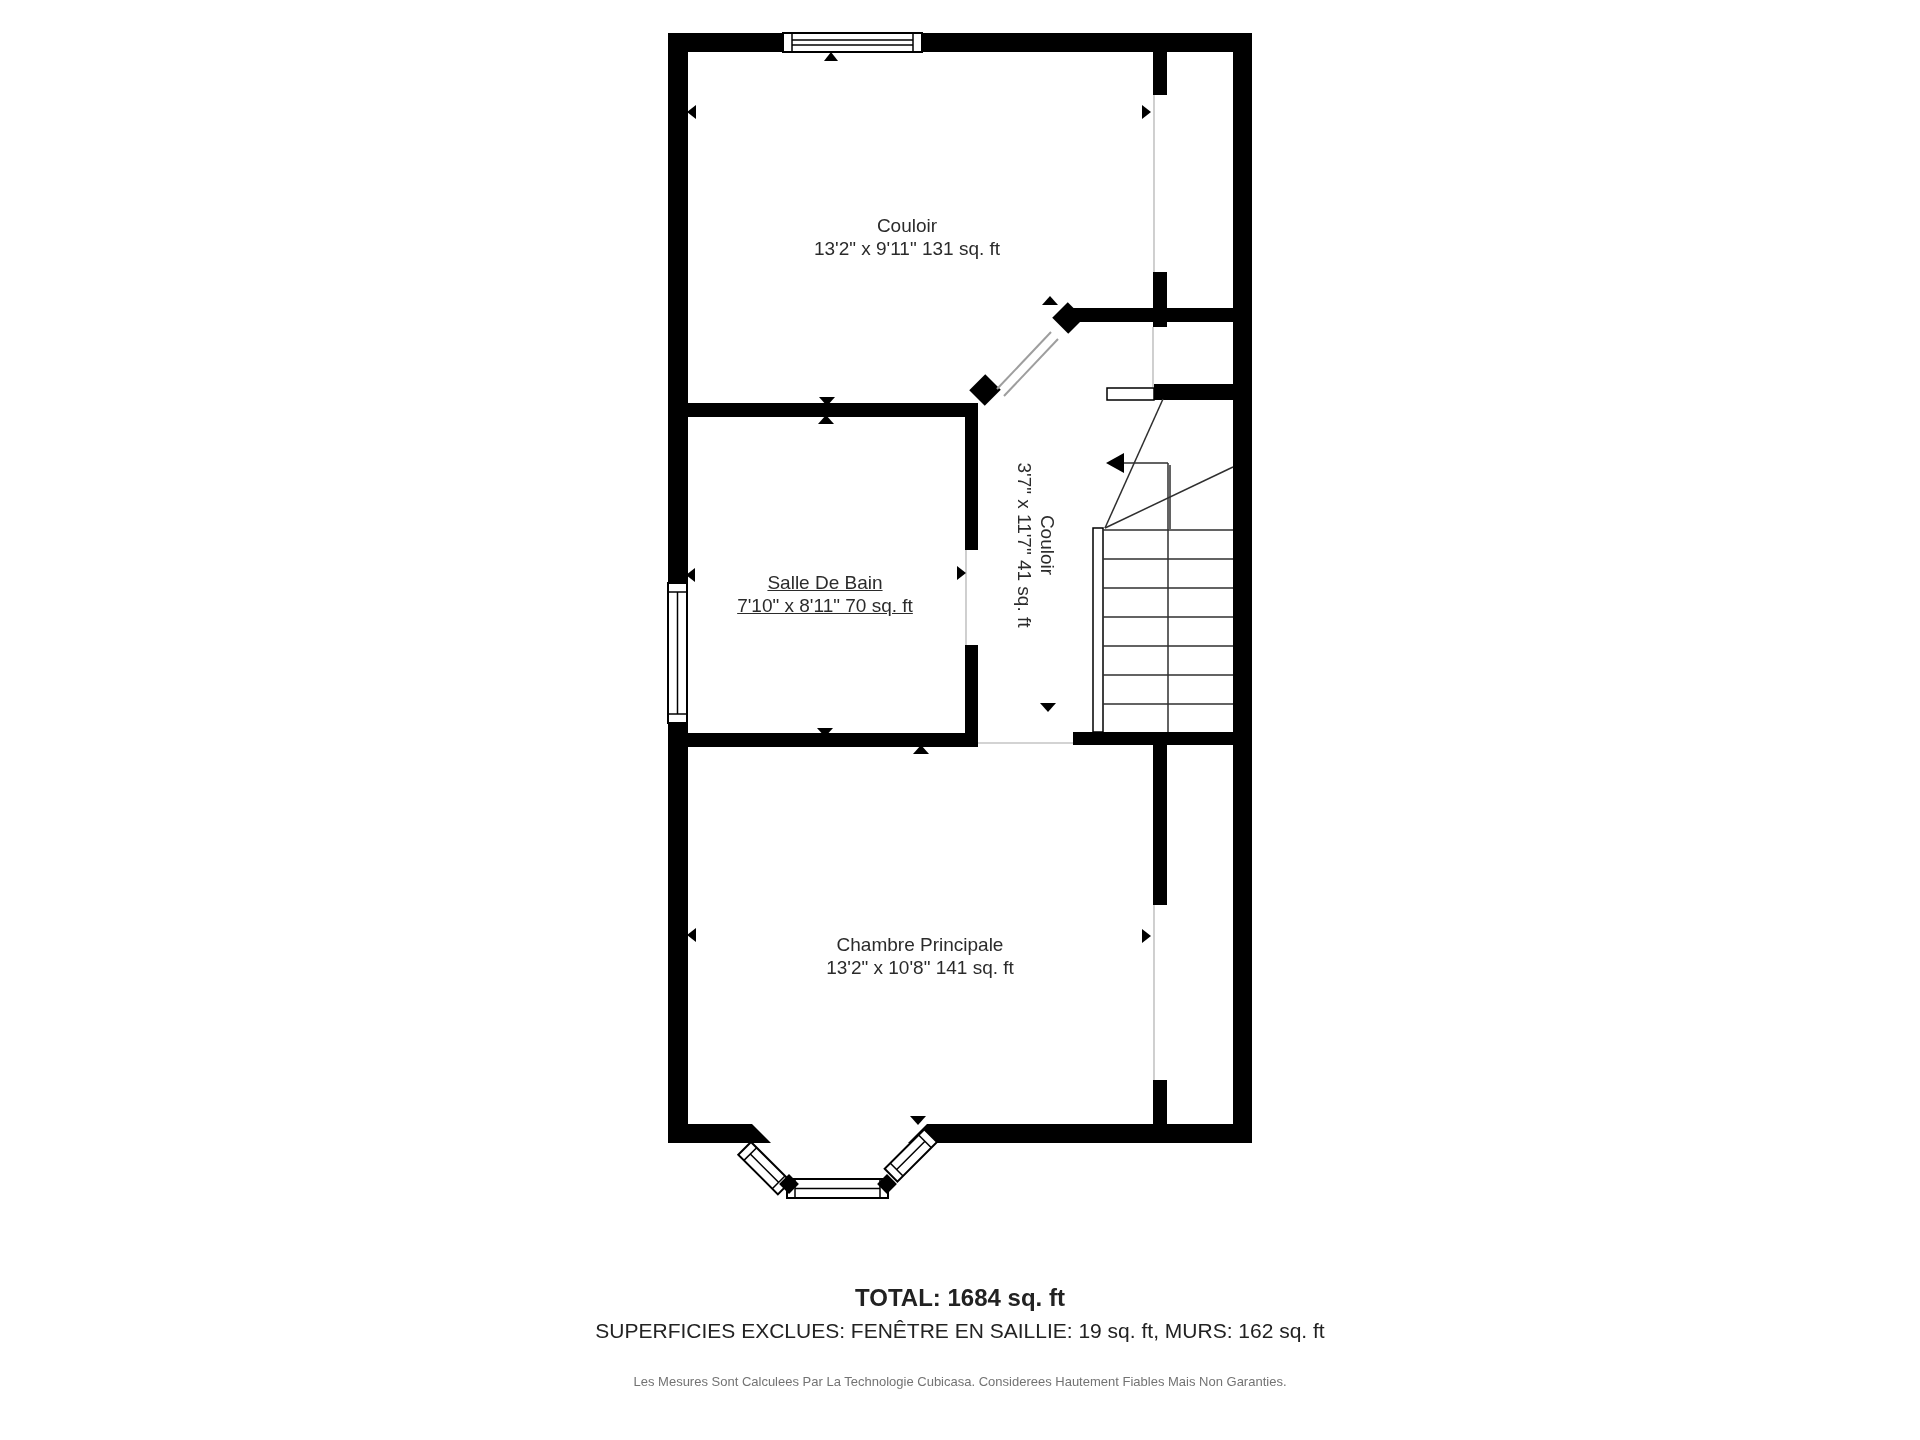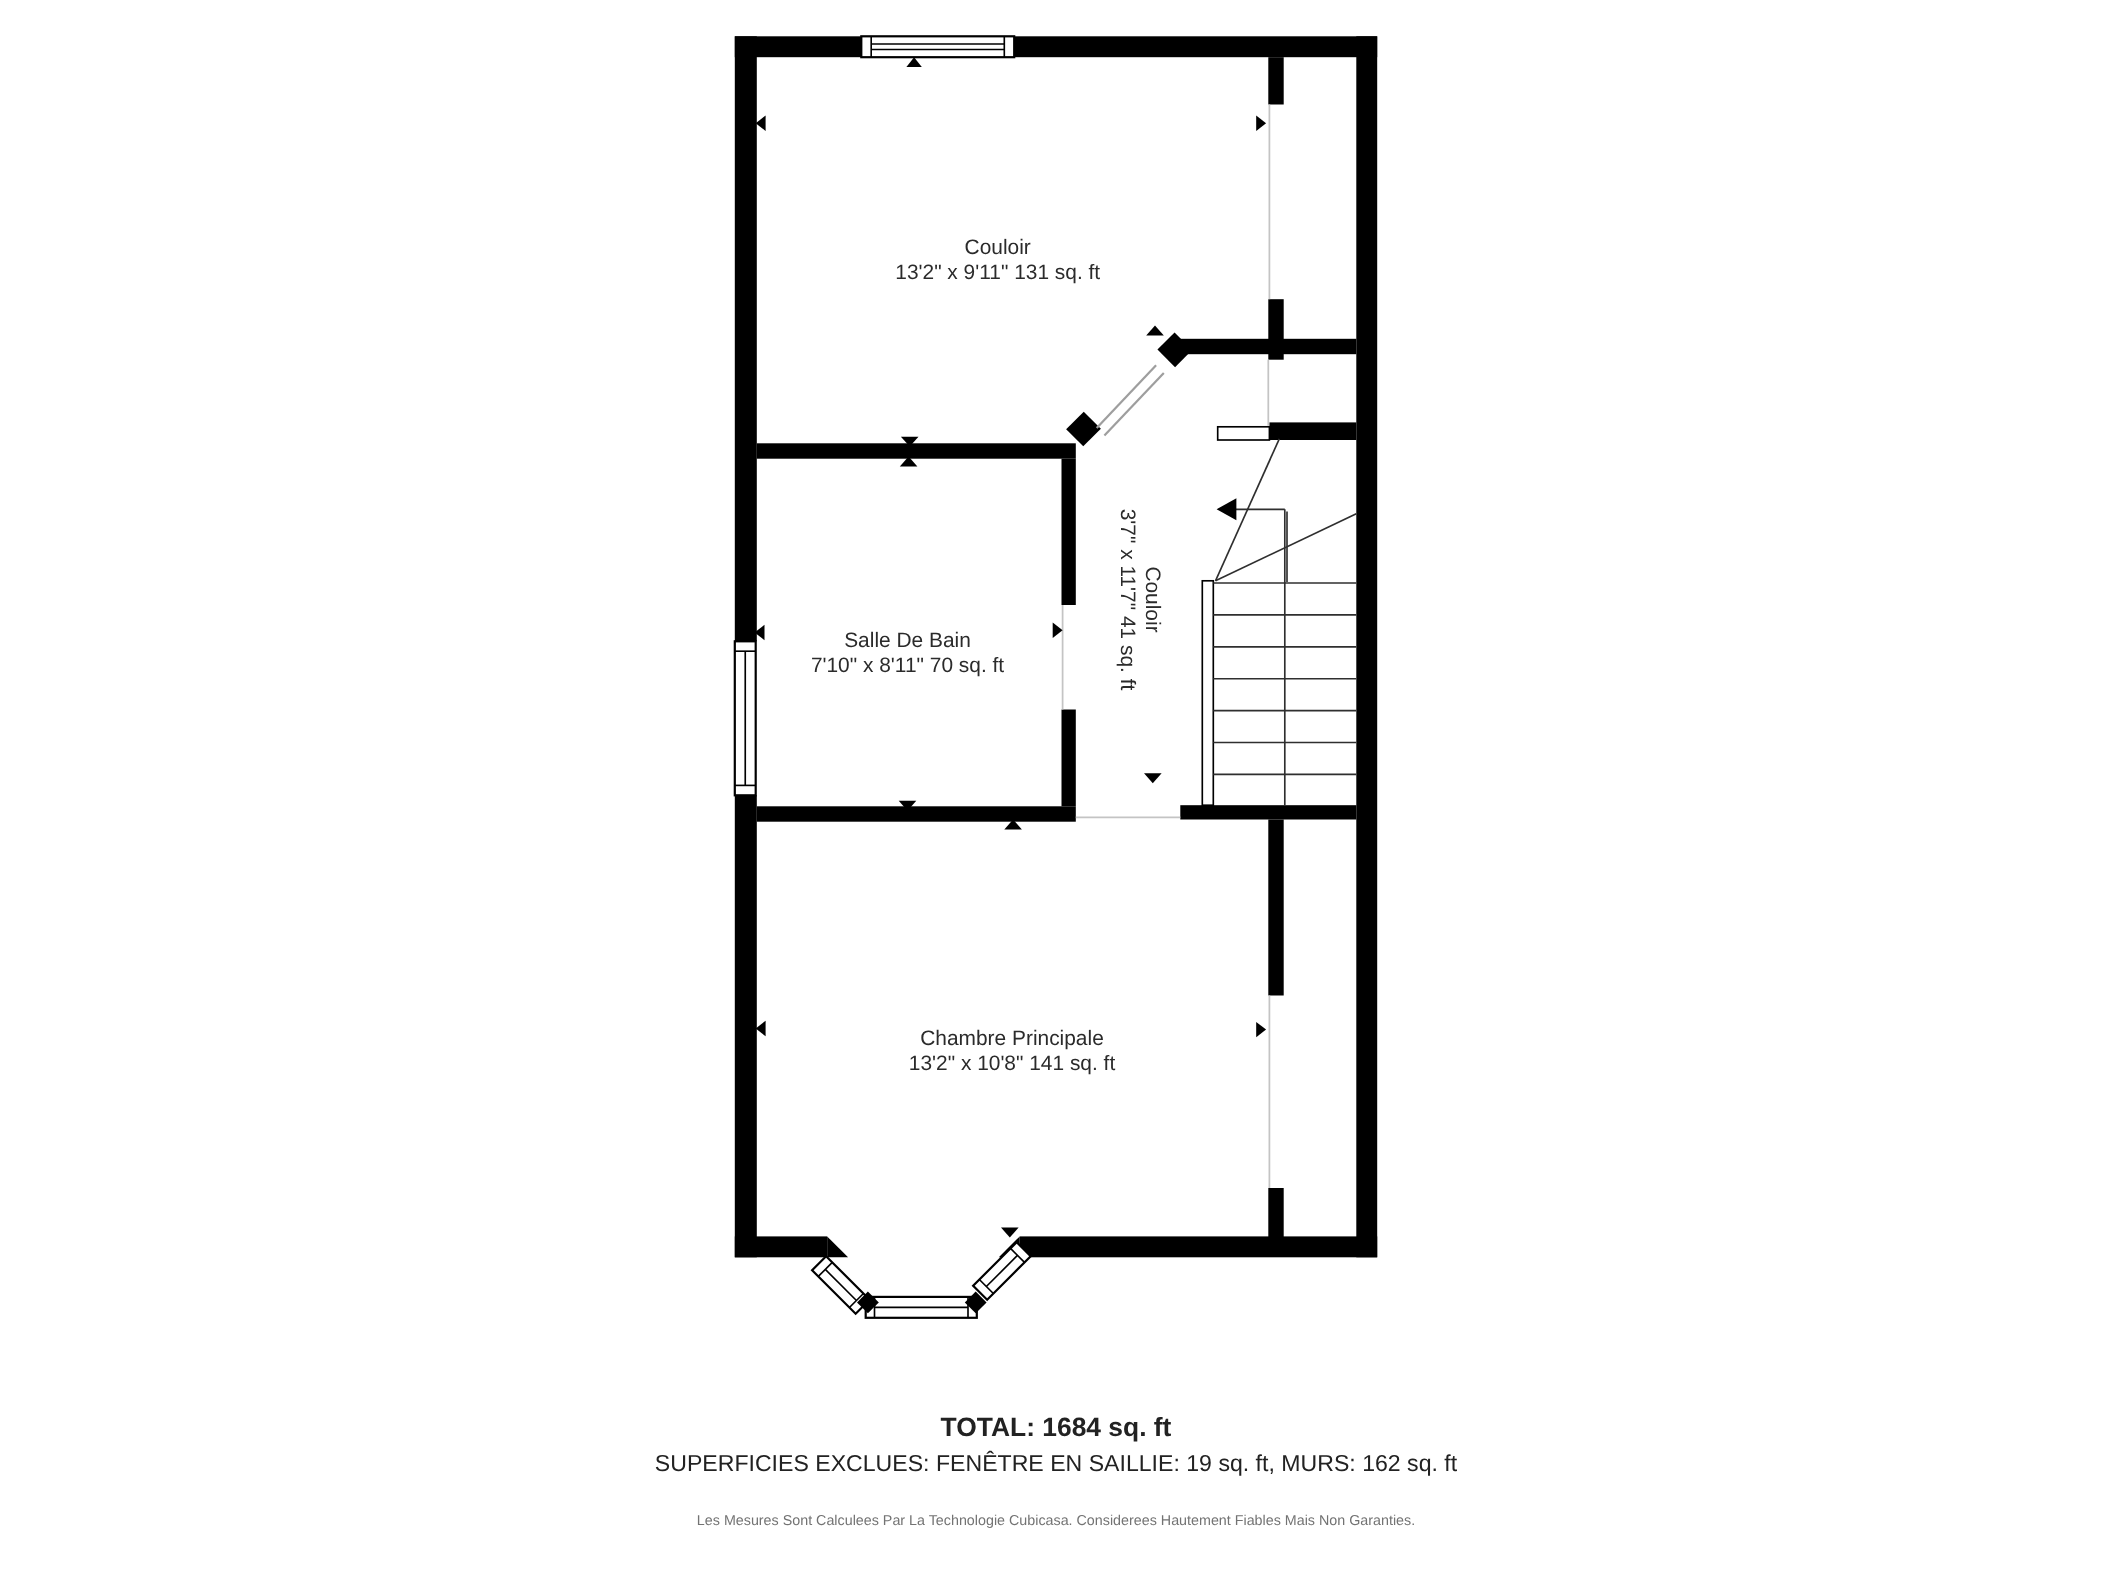--- a/index.html
+++ b/index.html
@@ -158,21 +158,21 @@
     <polygon class="marker" points="1151,936 1142,929 1142,943"></polygon>
     <polygon class="marker" points="918,1125 910,1116 926,1116"></polygon>
   </g>
 </svg>
 
   <div class="room-label" style="left:907px;top:214px;">
     <div>Couloir</div>
     <div>13'2" x 9'11" 131 sq. ft</div>
   </div>
 
-  <div class="room-label" style="left:825px;top:571px;">
+  <div class="room-label" style="left:825px;top:571px;text-decoration:underline;">
     <div>Salle De Bain</div>
     <div>7'10" x 8'11" 70 sq. ft</div>
   </div>
 
   <div class="room-label rotated" style="left:1036px;top:545px;">
     <div>Couloir</div>
     <div>3'7" x 11'7" 41 sq. ft</div>
   </div>
 
   <div class="room-label" style="left:920px;top:933px;">

